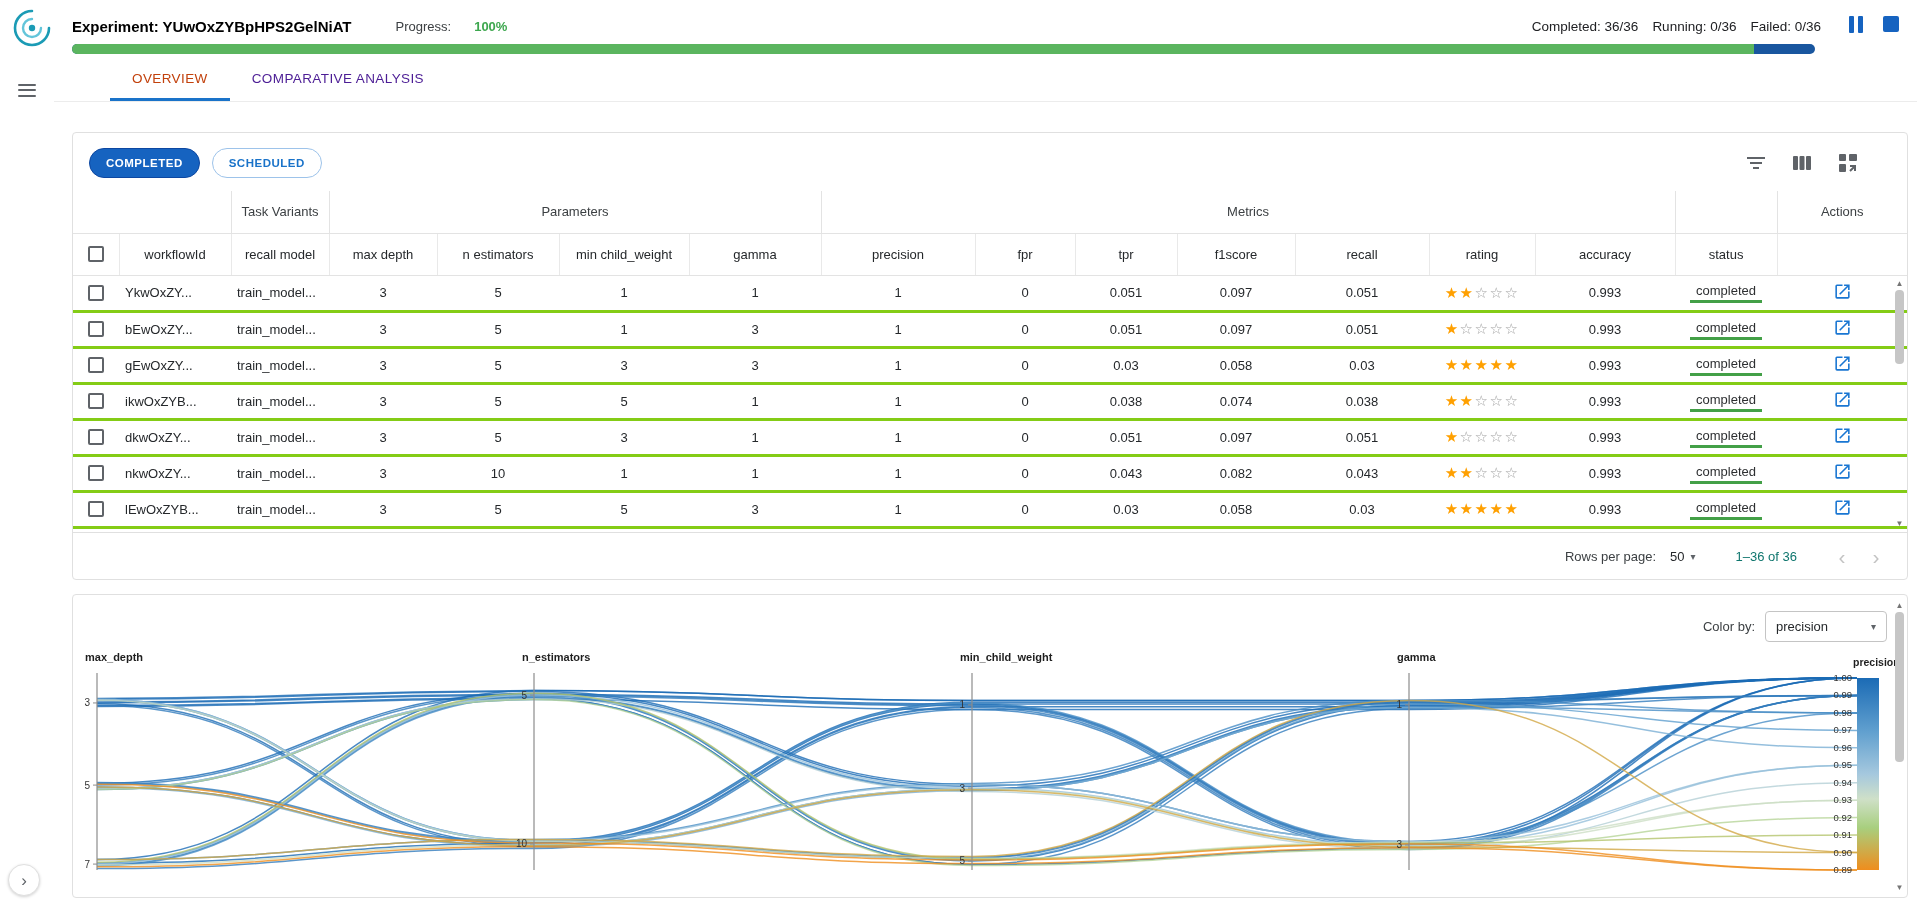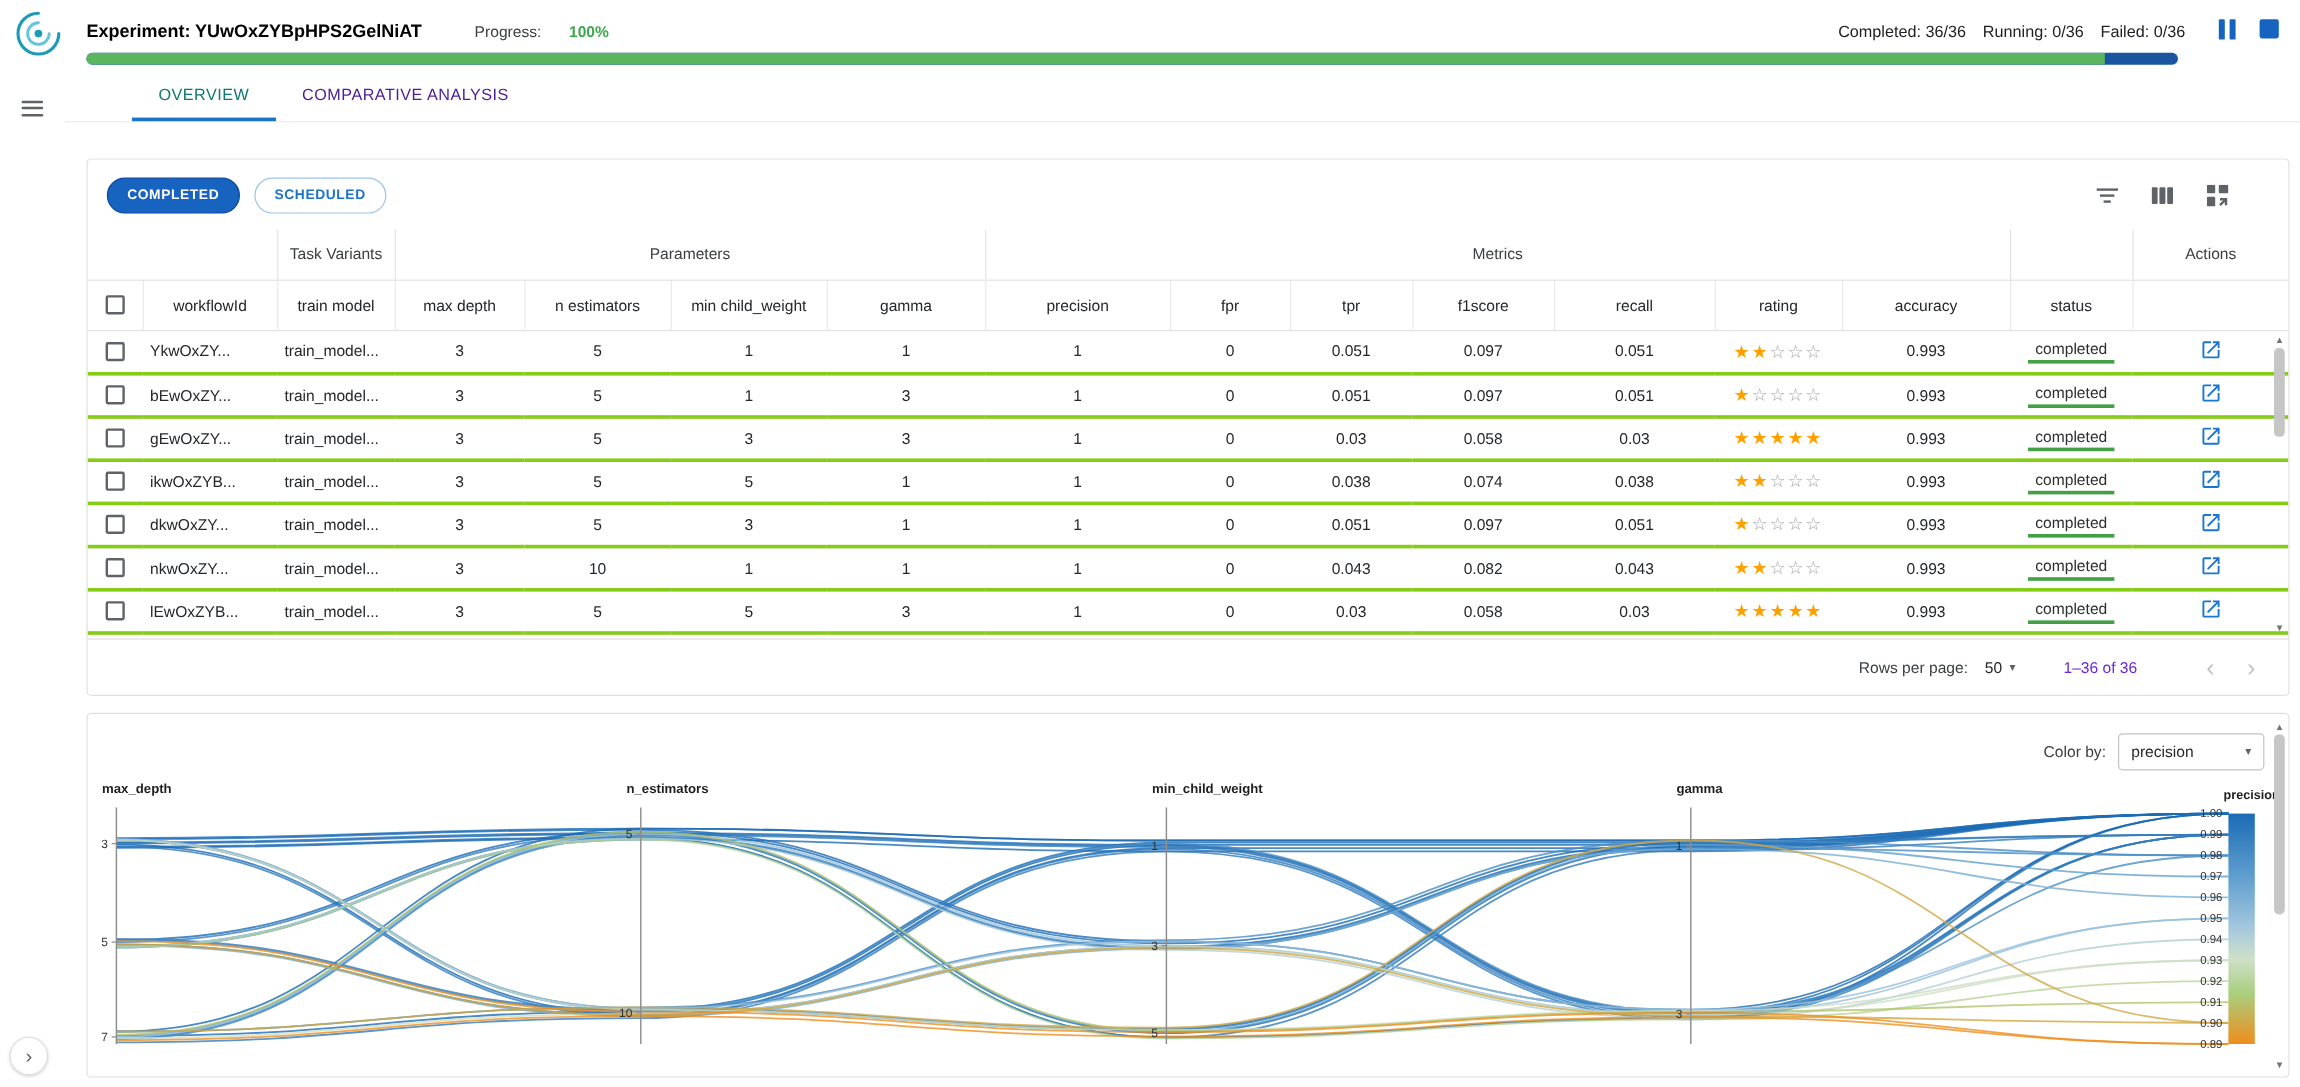--- a/index.html
+++ b/index.html
@@ -30,21 +30,21 @@
   .menu-icon i{display:block;width:18px;height:2px;background:#5f6368;margin:3.5px 0;border-radius:1px}
   .expand-btn{position:absolute;left:8px;bottom:10px;width:32px;height:32px;border-radius:50%;background:#fff;
     border:1px solid #e0e0e0;box-shadow:0 1px 3px rgba(0,0,0,.18);color:#5f6368;font-size:17px;line-height:1;
     display:flex;align-items:center;justify-content:center;cursor:pointer}
   .content{flex:1;min-width:0}
 
   
   .tabbar{display:flex;padding-left:56px;border-bottom:1px solid #ececec;height:44px}
   .tab{display:flex;align-items:center;padding:0 22px;font-size:13.5px;letter-spacing:.4px;color:#4c1d95;
     cursor:pointer;border-bottom:3px solid transparent;font-weight:500}
-  .tab.active{color:#0f766e;border-bottom-color:#1a73c9}
+  .tab.active{color:#c2410c;border-bottom-color:#1a73c9}
 
   
   .card{border:1px solid #e0e0e0;border-radius:4px;background:#fff;margin:0 9px 0 18px}
   .table-card{margin-top:30px}
   .chips-row{display:flex;align-items:center;padding:15px 24px 13px 16px}
   .chip{border-radius:16px;padding:8px 16px;font-size:11.5px;font-weight:700;letter-spacing:.5px;cursor:pointer}
   .chip.filled{background:#1663c0;color:#fff;border:1px solid #0d47a1}
   .chip.outline{background:#fff;color:#1a73c9;border:1px solid #9dc3ea;margin-left:12px}
   .chips-spacer{flex:1}
   .table-icons{display:flex;gap:20px;margin-right:22px;align-items:center}
@@ -75,21 +75,21 @@
   .table-scroll{top:88px;right:1px;height:250px}
   .table-scroll .thumb{height:74px}
   .chart-scroll{top:6px;right:1px;height:292px}
   .chart-scroll .thumb{height:150px}
 
   
   .pagination{display:flex;align-items:center;justify-content:flex-end;height:46px;font-size:13px;color:#3c4043;padding-right:14px}
   .rpp-label{margin-right:14px}
   .rpp-select{display:flex;align-items:center;gap:6px;cursor:pointer;margin-right:40px;color:#25282b}
   .caret{font-size:10px;color:#5f6368}
-  .range{margin-right:44px;color:#6d28d9}
+  .range{margin-right:28px;color:#0f766e}
   .pg-btn{font-size:21px;color:#c2c2c2;background:none;border:none;width:34px;cursor:default;line-height:1}
 
   
   .chart-card{margin-top:14px;height:304px;position:relative}
   .colorby-row{display:flex;align-items:center;justify-content:flex-end;padding:14px 20px 0 0;height:48px}
   .colorby-label{font-size:13px;color:#3c4043;margin-right:10px}
   .colorby-select{display:flex;align-items:center;justify-content:space-between;width:122px;border:1px solid #c4c4c4;
     border-radius:4px;padding:7px 10px;font-size:13px;cursor:pointer;background:#fff;color:#25282b}
   .chart-area{position:relative;height:250px}
   svg.pc{display:block;width:100%;height:250px}
@@ -206,21 +206,21 @@
               <th colspan="2"></th>
               <th class="gb">Task Variants</th>
               <th class="gb accent" colspan="4">Parameters</th>
               <th class="gb accent" colspan="7">Metrics</th>
               <th class="gb"></th>
               <th class="gb">Actions</th>
             </tr>
             <tr class="head-row">
               <th><span class="checkbox"></span></th>
               <th>workflowId</th>
-              <th>train model</th>
+              <th>recall model</th>
               <th>max depth</th>
               <th>n estimators</th>
               <th>min child_weight</th>
               <th>gamma</th>
               <th>precision</th>
               <th>fpr</th>
               <th>tpr</th>
               <th>f1score</th>
               <th>recall</th>
               <th>rating</th>

